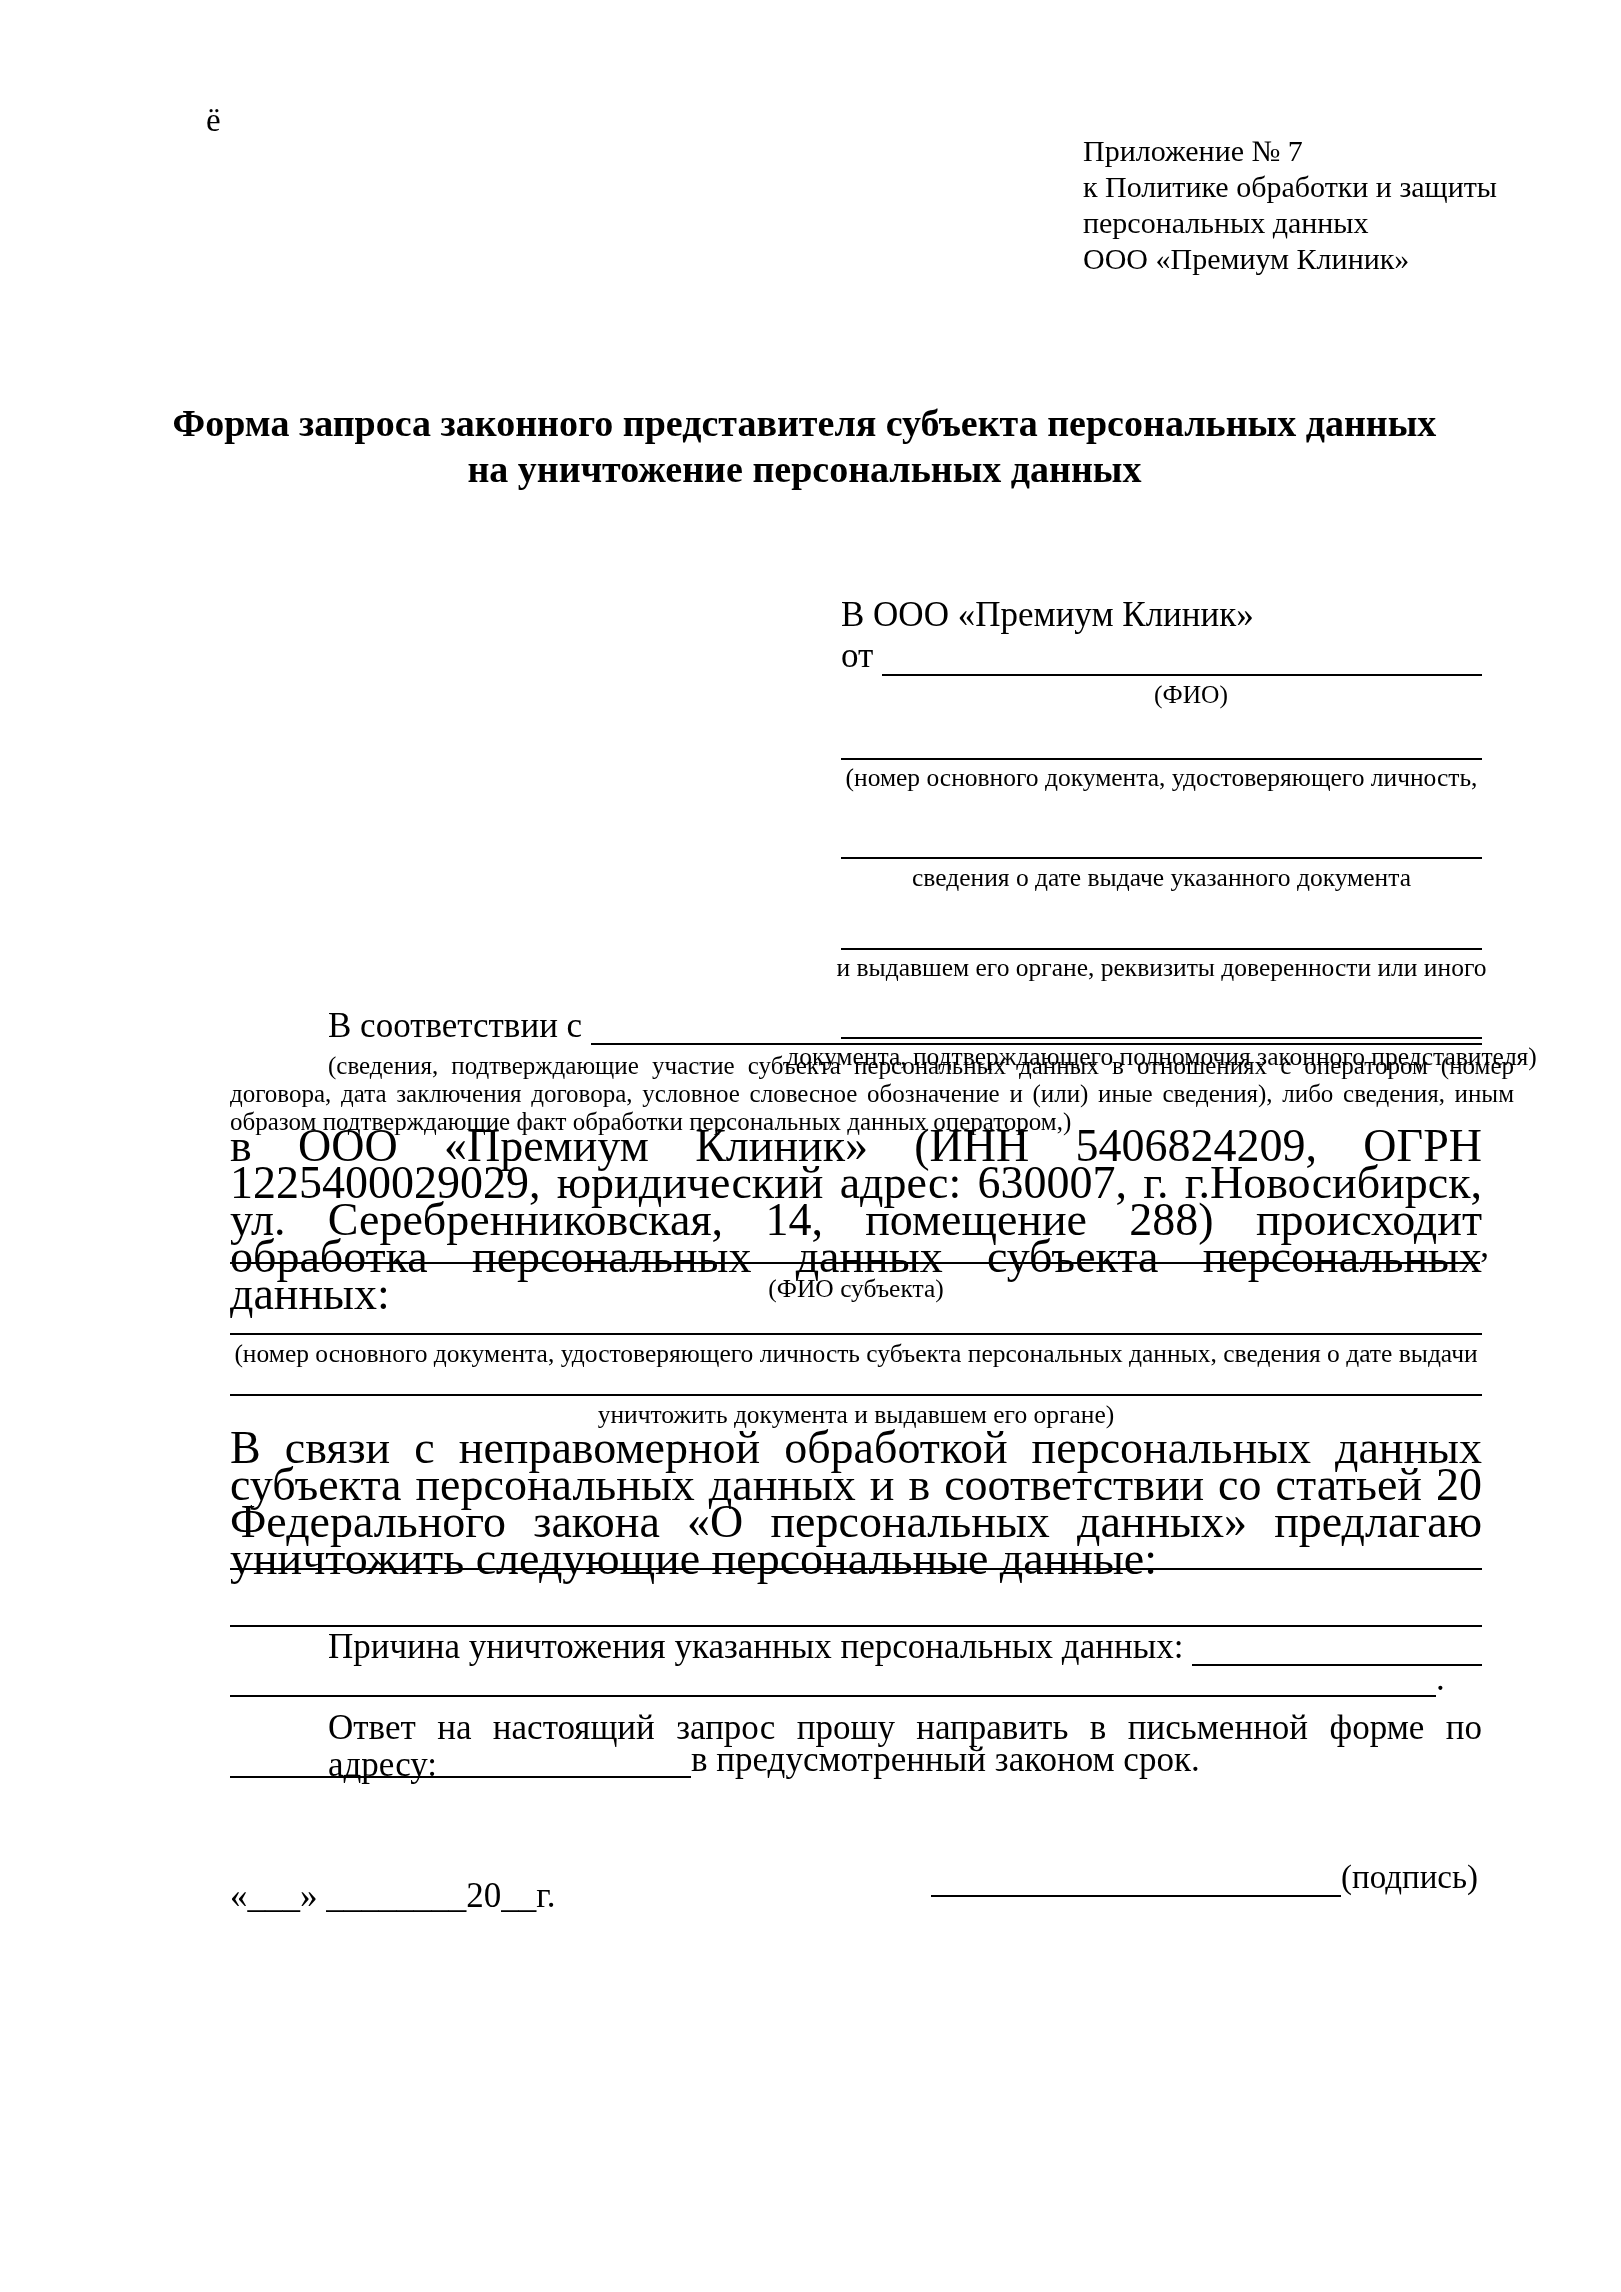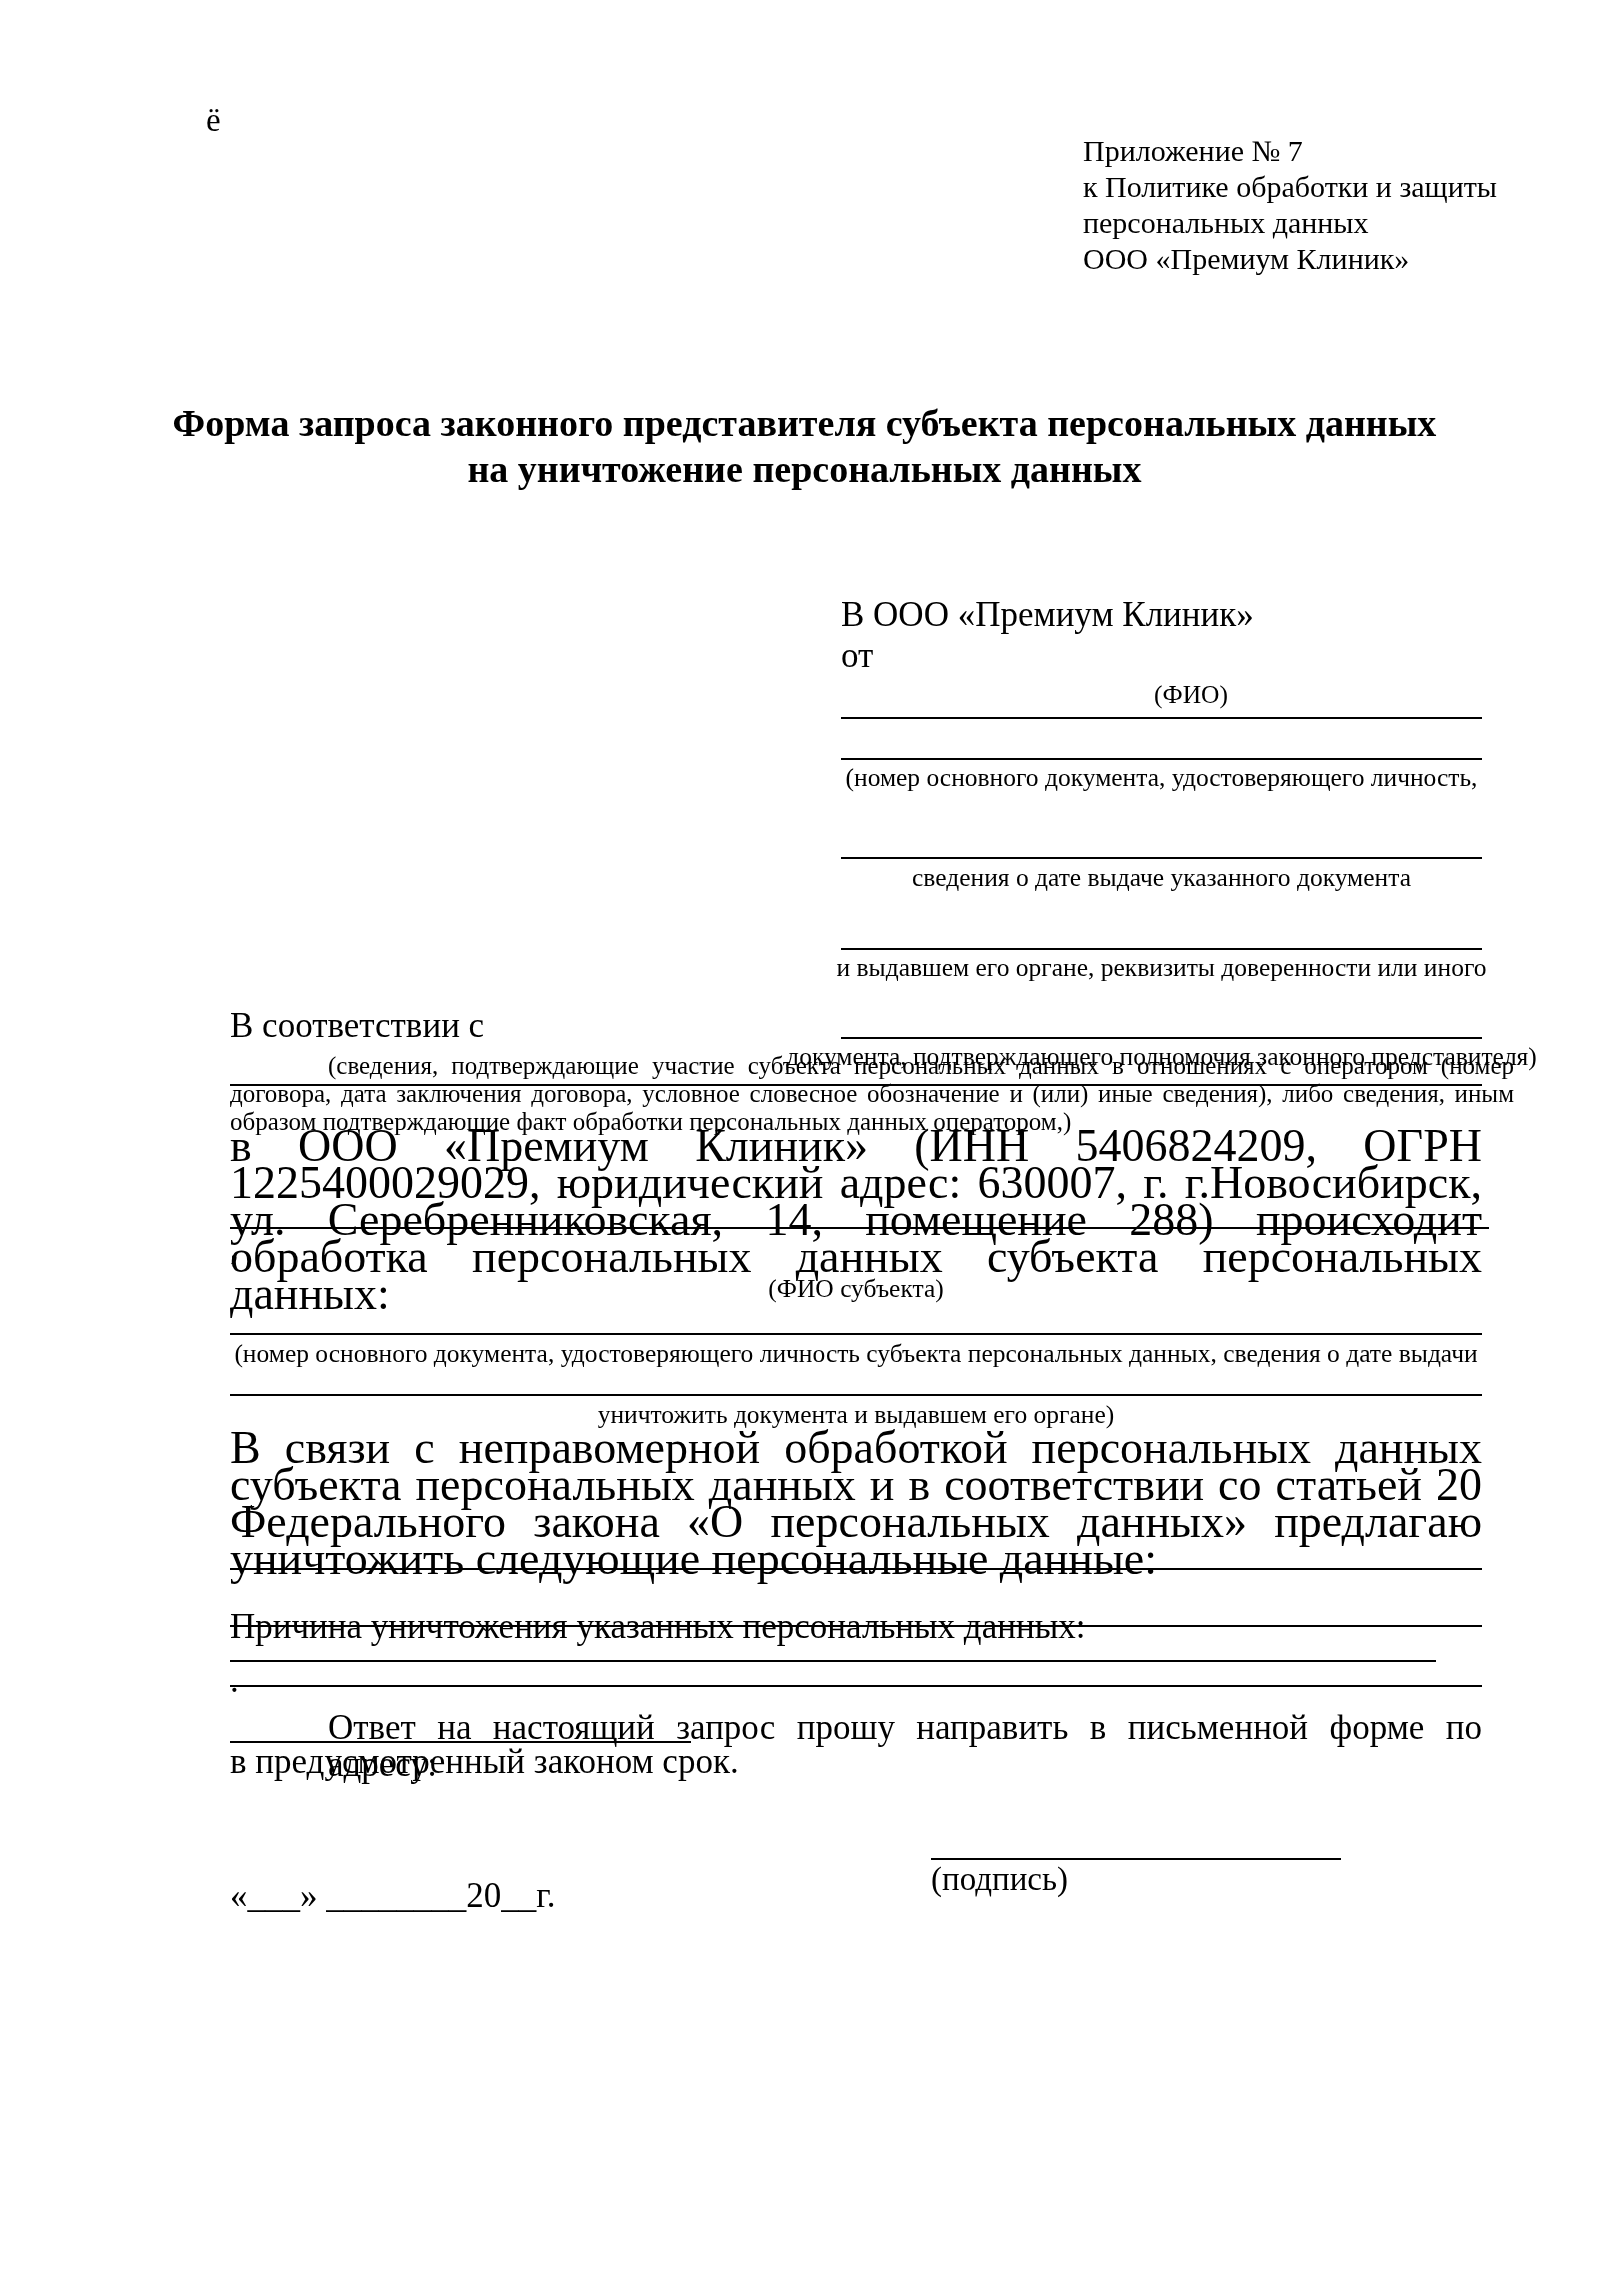--- a/index.html
+++ b/index.html
@@ -21,21 +21,21 @@
     left:0; right:12px; text-align:center;
     font-weight:bold; font-size:38px; line-height:46px;
   }
 
   .t-body  { font-size:35px; }
   .t-capt  { font-size:25.5px; line-height:29px; }
   .t-small { font-size:25px; line-height:28px; }
 
   .para { font-size:46px; line-height:37px; text-align:justify; }
 
-  .row { display:flex; align-items:stretch;flex-direction:column; }
+  .row { display:flex; align-items:stretch; }
   .row > .lbl { white-space:nowrap; }
   .fill-line { flex:1 1 auto; border-bottom:2px solid #000; }
   .blank { border-bottom:2px solid #000; }
   .spacer { flex:0 0 auto; }
 
   .caption-center { text-align:center; white-space:nowrap; }
   .caption-flex { display:flex; justify-content:center; white-space:nowrap; }
 
   .justify-full { text-align:justify; text-align-last:justify; }
 </style>

